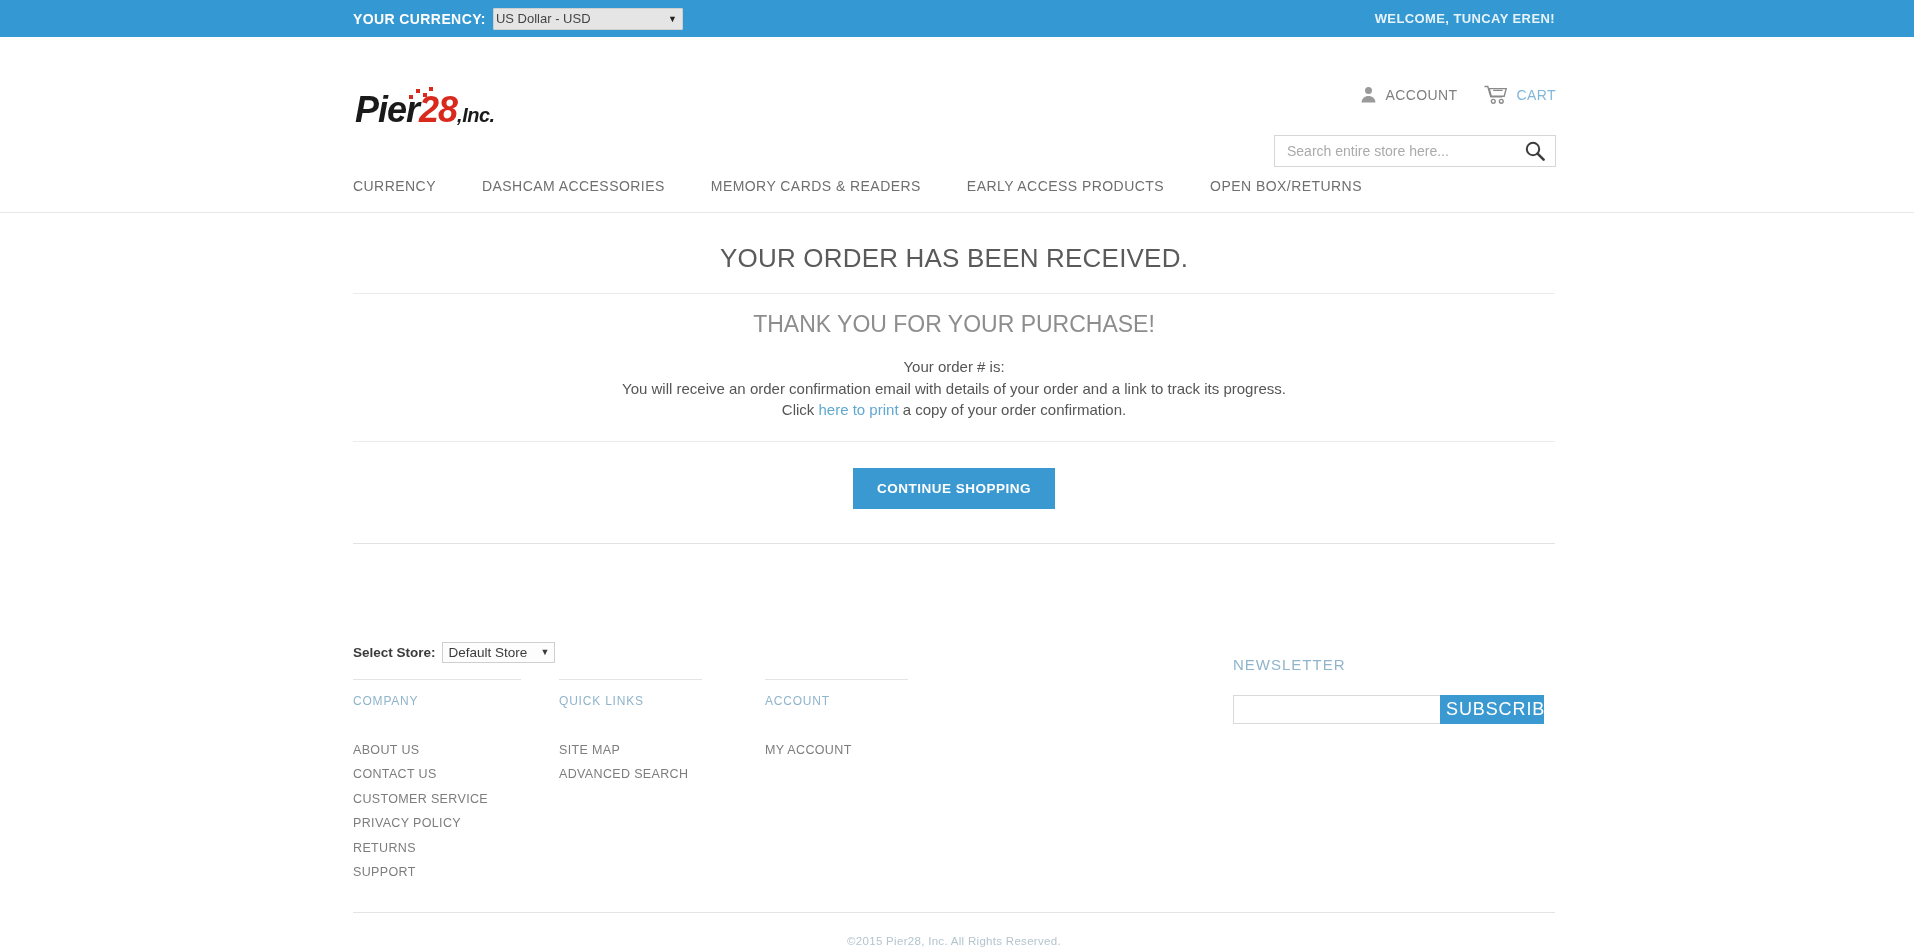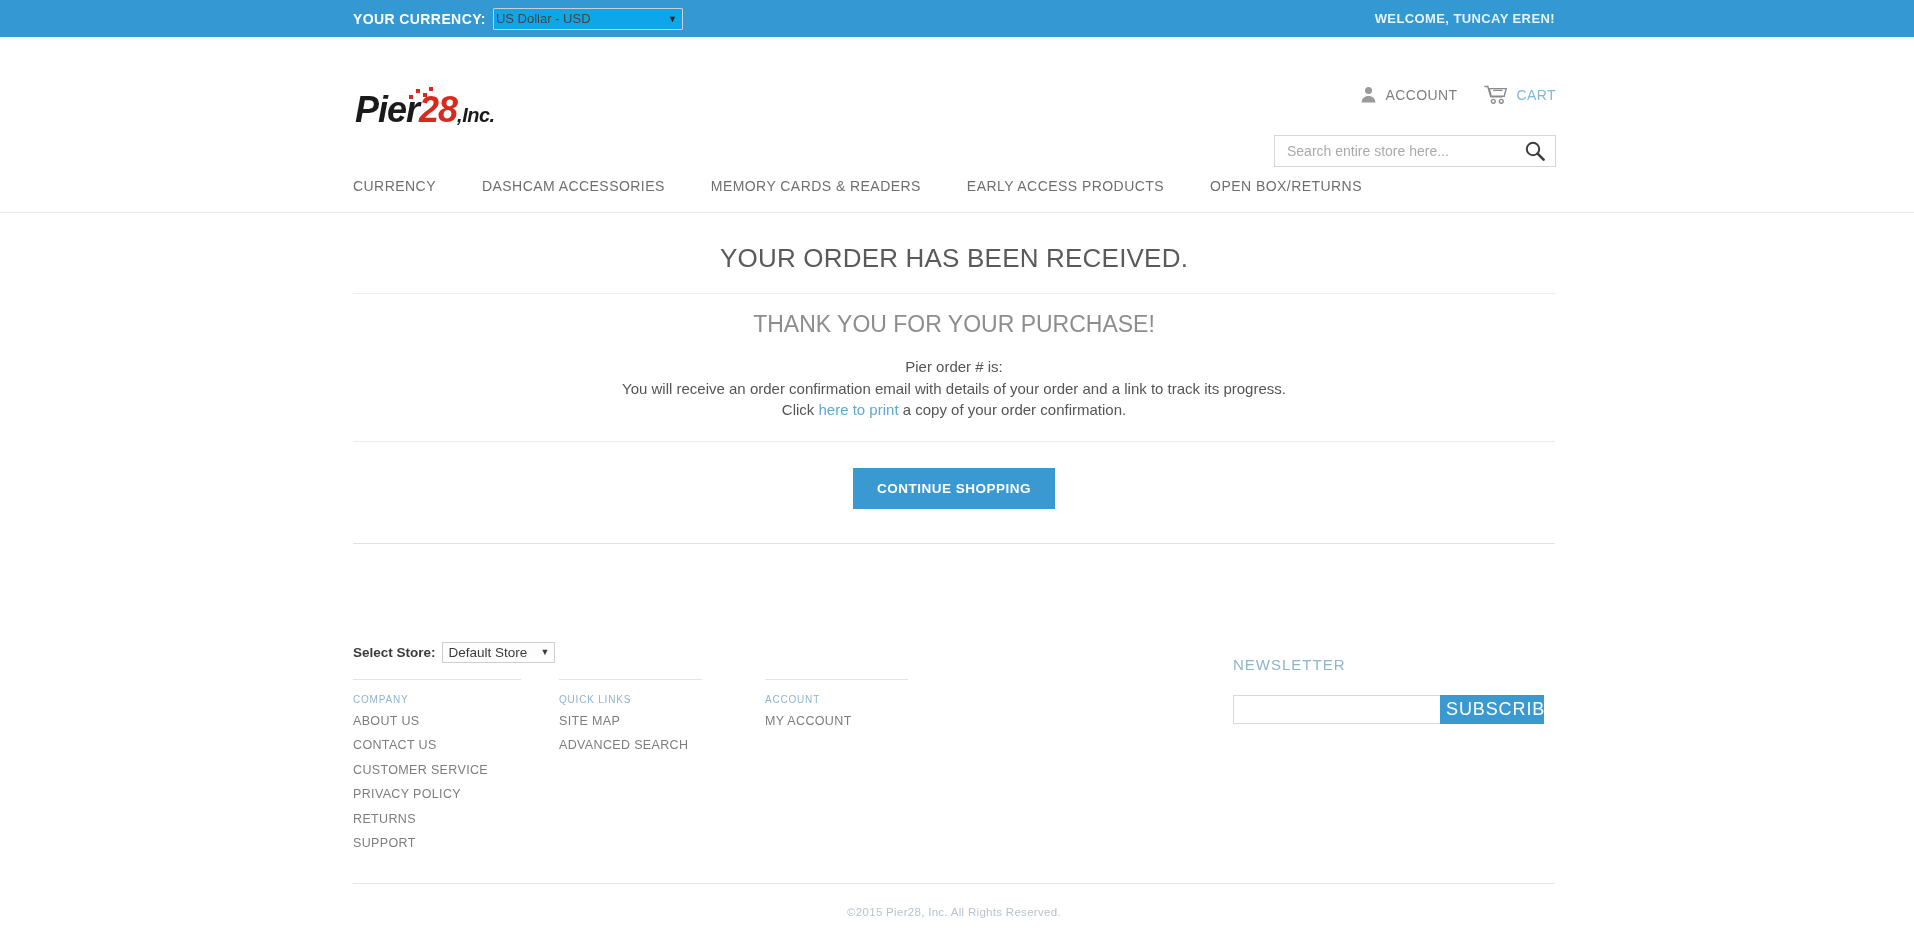--- a/index.html
+++ b/index.html
@@ -33,21 +33,21 @@
     font-weight: bold;
     letter-spacing: 0.4px;
     white-space: nowrap;
   }
   .currency-select {
     width: 190px;
     height: 22px;
     font-family: "Liberation Sans", sans-serif;
     font-size: 13px;
     color: #444;
-    background: #0ea5e9;
+    background: #e5e5e5;
     border: 1px solid #cfcfcf;
     border-radius: 1px;
     padding: 0 2px;
     line-height: 20px;
     display: flex;
     align-items: center;
     justify-content: space-between;
     cursor: pointer;
   }
   .currency-select .arrow { font-size: 9px; color: #222; padding-right: 3px;}
@@ -309,23 +309,23 @@
   .foot-col-inner {
     border-top: 1px solid #e4e4e4;
     padding-top: 14px;
     width: 143px;
   }
   .foot-col:nth-child(1) .foot-col-inner { width: 168px; }
   .foot-col:nth-child(2) .foot-col-inner { width: 143px; }
   .foot-col:nth-child(3) .foot-col-inner { width: 143px; }
   .foot-head {
     color: #8fb4cc;
-    font-size: 10px;
+    font-size: 12px;
     letter-spacing: 0.8px;
-    margin-bottom: 4px;
+    margin-bottom: 30px;
   }
   .foot-link {
     display: block;
     color: #7d7d7d;
     font-size: 12.5px;
     letter-spacing: 0.35px;
     line-height: 24.5px;
     cursor: pointer;
     white-space: nowrap;
   }
@@ -417,21 +417,21 @@
   </div>
 </div>
 
 <div class="container">
 
   <h1 class="hdg1">YOUR ORDER HAS BEEN RECEIVED.</h1>
   <h2 class="hdg2">THANK YOU FOR YOUR PURCHASE!</h2>
 
   <div class="order-lines">
     <p>
-      <span>Pier order # is:</span>
+      <span>Your order # is:</span>
       <span class="order-num"></span>
     </p>
     <p>You will receive an order confirmation email with details of your order and a link to track its progress.</p>
     <p><span>Click </span><span class="link-blue">here to print</span><span> a copy of your order confirmation.</span></p>
   </div>
 
   <div class="cta-row">
     <button class="cta-btn">CONTINUE SHOPPING</button>
   </div>
 

